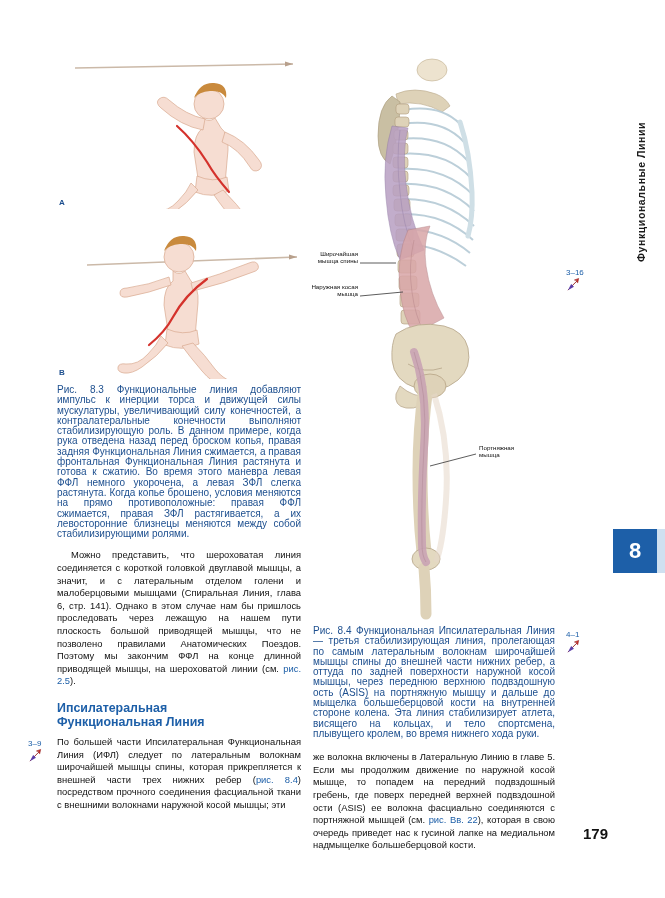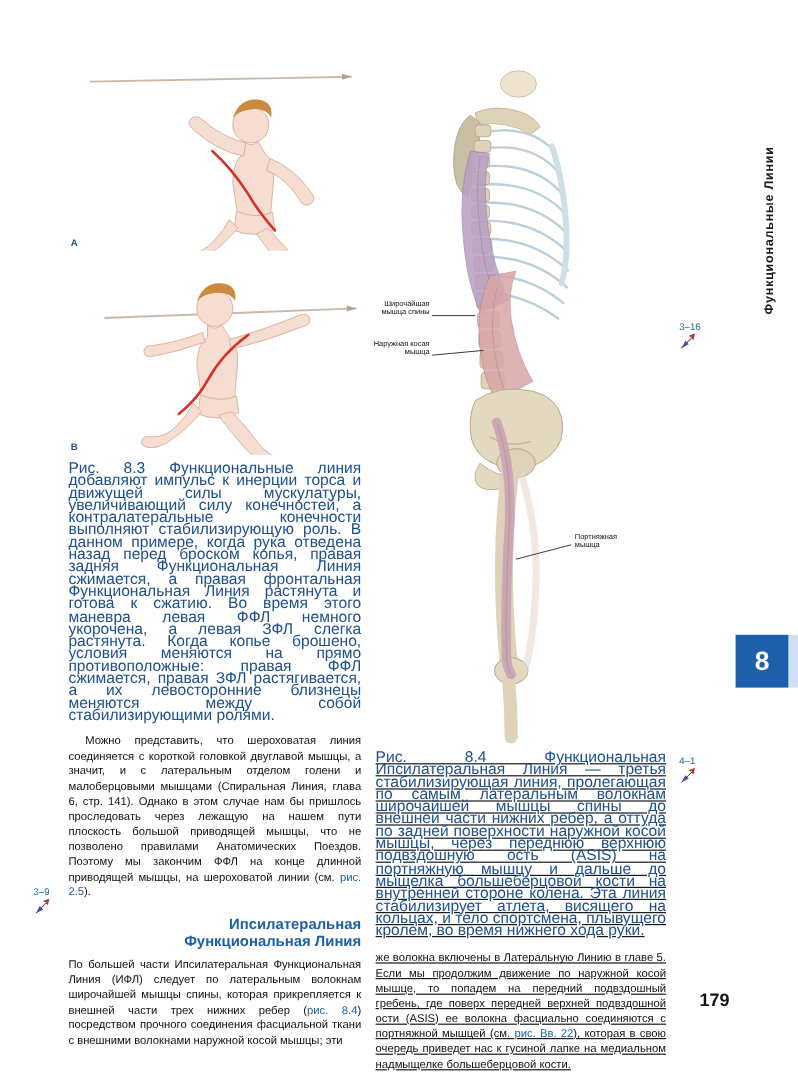--- a/index.html
+++ b/index.html
@@ -68,40 +68,39 @@
     position: absolute;
     left: 57px;
     top: 34px;
     width: 244px;
   }
   .col-right {
     position: absolute;
     left: 313px;
     top: 34px;
     width: 242px;
-    text-decoration: underline;
   }
 
   
   .fig-throw {
     position: relative;
     width: 244px;
     height: 175px;
   }
   .fig-throw .label {
     position: absolute;
     left: 2px;
     bottom: 2px;
     font-size: 8px;
     font-weight: bold;
     color: #1d4f8f;
   }
 
   .caption {
-    font-size: 13px;
+    font-size: 10px;
     line-height: 10.3px;
     color: #1d4f8f;
     text-align: justify;
     margin-top: 6px;
   }
 
   .body-text {
     font-size: 9.4px;
     line-height: 12.6px;
     color: #111111;
@@ -231,21 +230,21 @@
         <path d="M150 70 q-22 16 -34 38 q-8 15 -24 28" stroke="#d4322c" stroke-width="2.2" fill="none" stroke-linecap="round"></path>
       </svg>
       <div class="label">B</div>
     </div>
 
     <div class="caption">Рис. 8.3 Функциональные линия добавляют импульс к инерции торса и движущей силы мускулатуры, увеличивающий силу конечностей, а контралатеральные конечности выполняют стабилизирующую роль. В данном примере, когда рука отведена назад перед броском копья, правая задняя Функциональная Линия сжимается, а правая фронтальная Функциональная Линия растянута и готова к сжатию. Во время этого маневра левая ФФЛ немного укорочена, а левая ЗФЛ слегка растянута. Когда копье брошено, условия меняются на прямо противоположные: правая ФФЛ сжимается, правая ЗФЛ растягивается, а их левосторонние близнецы меняются между собой стабилизирующими ролями.</div>
 
     <div style="margin-top:10px;">
       <p class="body-text"><span>Можно представить, что шероховатая линия соединяется с короткой головкой двуглавой мышцы, а значит, и с латеральным отделом голени и малоберцовыми мышцами (Спиральная Линия, глава 6, стр. 141). Однако в этом случае нам бы пришлось проследовать через лежащую на нашем пути плоскость большой приводящей мышцы, что не позволено правилами Анатомических Поездов. Поэтому мы закончим ФФЛ на конце длинной приводящей мышцы, на шероховатой линии (см. </span><span class="link">рис. 2.5</span><span>).</span></p>
 
-      <h2 class="heading" style="white-space:pre-line;text-align:right;">Ипсилатеральная
+      <h2 class="heading" style="white-space:pre-line;">Ипсилатеральная
 Функциональная Линия</h2>
 
       <p class="body-text noindent"><span>По большей части Ипсилатеральная Функциональная Линия (ИФЛ) следует по латеральным волокнам широчайшей мышцы спины, которая прикрепляется к внешней части трех нижних ребер (</span><span class="link">рис. 8.4</span><span>) посредством прочного соединения фасциальной ткани с внешними волокнами наружной косой мышцы; эти</span></p>
     </div>
   </div>
 
   <div class="xref" style="left:28px; top:739px;">
     <span>3–9</span>
     <svg class="arrow-icon" viewBox="0 0 16 16">
       <path d="M2 14 L12 4 L9 3.2 L13.5 1.5 L12.5 6.2 L11 4.8 Z" fill="#d4322c" stroke="#8f1f1c" stroke-width="0.6"></path>

